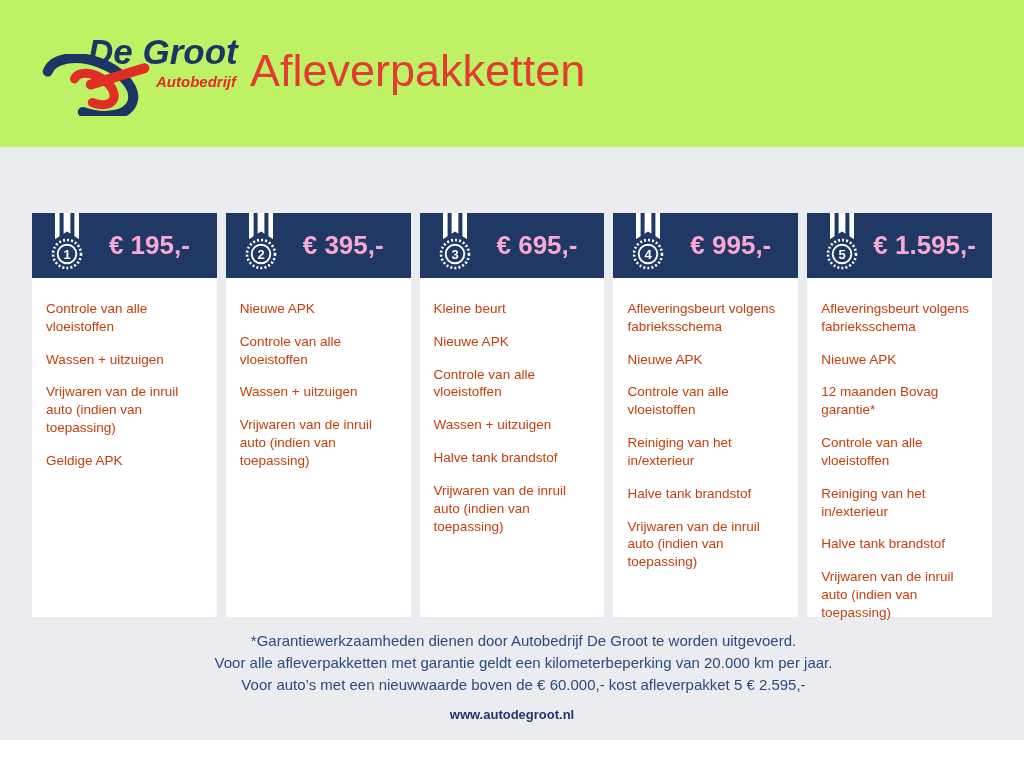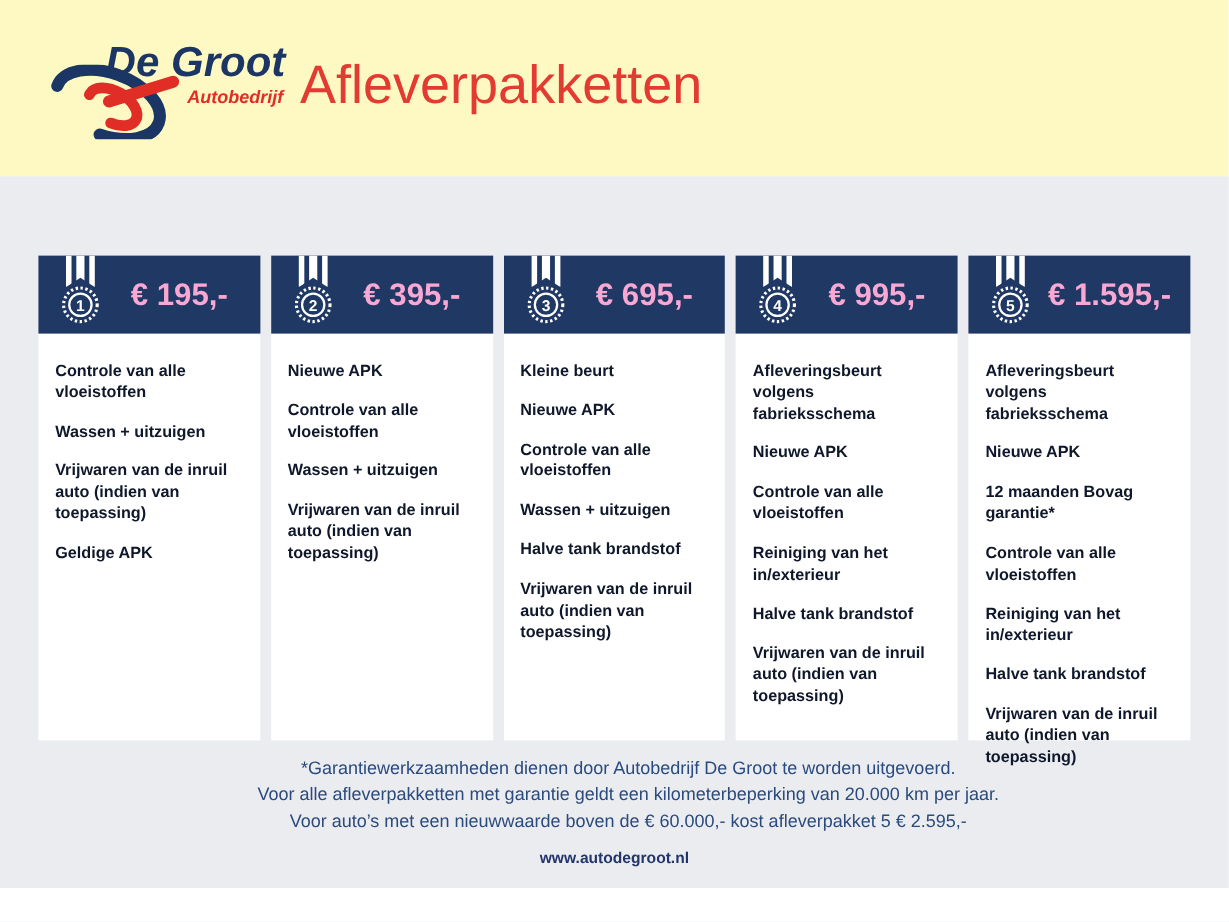--- a/index.html
+++ b/index.html
@@ -2,21 +2,21 @@
 <html><head>
 <meta charset="utf-8">
 <style>
   html,body{margin:0;padding:0;}
   body{
     width:1024px;height:768px;background:#ffffff;
     font-family:"Liberation Sans",sans-serif;
     -webkit-font-smoothing:antialiased;overflow:hidden;
   }
   
-  .top-band{height:147px;display:flex;align-items:center;background:#fef9c3;}
+  .top-band{height:147px;display:flex;align-items:center;background:#bef264;}
   .logo{position:relative;width:212px;height:88px;margin-left:38px;flex:0 0 auto;}
   .logo-swoosh{position:absolute;left:0;bottom:2px;}
   .brand-name{
     position:absolute;top:2px;left:50px;width:170px;
     font-size:35px;font-weight:bold;font-style:italic;color:#1b3564;letter-spacing:0px;
   }
   .brand-sub{
     position:absolute;top:43px;left:118px;
     font-size:15px;font-weight:bold;font-style:italic;color:#e02d26;
   }
@@ -35,21 +35,21 @@
     background:#1f3864;height:65px;position:relative;flex:0 0 auto;
   }
   .medal{position:absolute;left:12px;top:0;}
   .price{
     color:#f9a8d4;font-weight:bold;font-size:26px;
     line-height:65px;text-align:center;padding-left:50px;
     letter-spacing:0px;white-space:nowrap;
   }
   .card-body{padding:22px 14px 0 14px;}
   .pkg-item{
-    font-size:13.5px;color:#0f172a;line-height:1.32;margin-bottom:15px;font-weight:bold;
+    font-size:13.5px;color:#c2410c;line-height:1.32;margin-bottom:15px;
   }
   
   .footnotes{
     margin-top:13px;text-align:center;
     color:#2b4a7d;font-size:15px;line-height:22px;margin-left:23px;
   }
   .website{
     margin-top:11px;text-align:center;
     color:#22366b;font-size:13px;font-weight:bold;text-decoration:none;display:block;
   }

